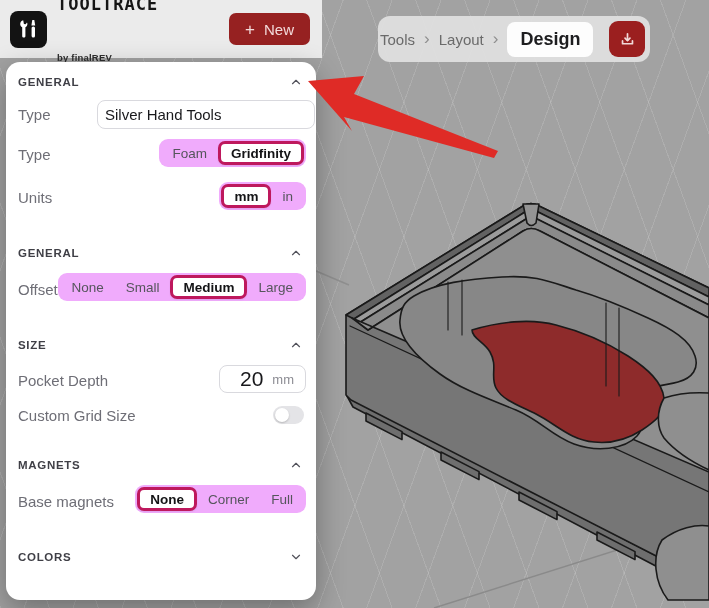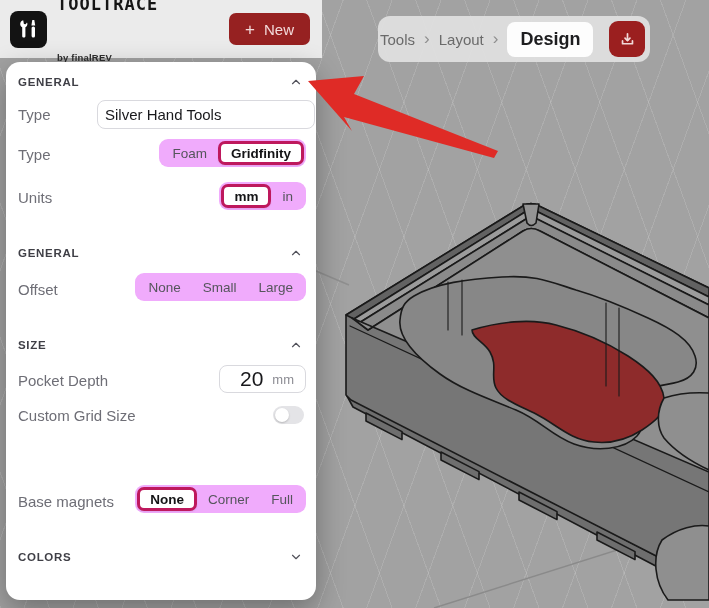--- a/index.html
+++ b/index.html
@@ -182,39 +182,46 @@
     <div class="sec-head" style="top:183px">
       <span class="sec-title">GENERAL</span>
       <svg class="chev" viewBox="0 0 24 24">
           <path d="M6 15l6-6 6 6"></path>
         </svg>
     </div>
     <span class="row-label" style="top:219px">Offset</span>
     <div class="seg" style="top:211px">
       <button class="seg-item">None</button>
       <button class="seg-item">Small</button>
+      <button class="seg-item selected">Medium</button>
       <button class="seg-item">Large</button>
     </div>
 
     <div class="sec-head" style="top:275px">
       <span class="sec-title">SIZE</span>
       <svg class="chev" viewBox="0 0 24 24">
           <path d="M6 15l6-6 6 6"></path>
         </svg>
     </div>
     <span class="row-label" style="top:310px">Pocket Depth</span>
     <div class="depth-input" style="top:303px">
       <span class="depth-val">20</span>
       <span class="depth-unit">mm</span>
     </div>
     <span class="row-label" style="top:345px">Custom Grid Size</span>
     <div class="toggle" style="top:344px">
       <div class="knob"></div>
     </div>
 
+    <div class="sec-head" style="top:395px">
+      <span class="sec-title">MAGNETS</span>
+      <svg class="chev" viewBox="0 0 24 24">
+          <path d="M6 15l6-6 6 6"></path>
+        </svg>
+    </div>
     <span class="row-label" style="top:431px">Base magnets</span>
     <div class="seg" style="top:423px">
       <button class="seg-item selected">None</button>
       <button class="seg-item">Corner</button>
       <button class="seg-item">Full</button>
     </div>
 
     <div class="sec-head" style="top:487px">
       <span class="sec-title">COLORS</span>
       <svg class="chev" viewBox="0 0 24 24">

